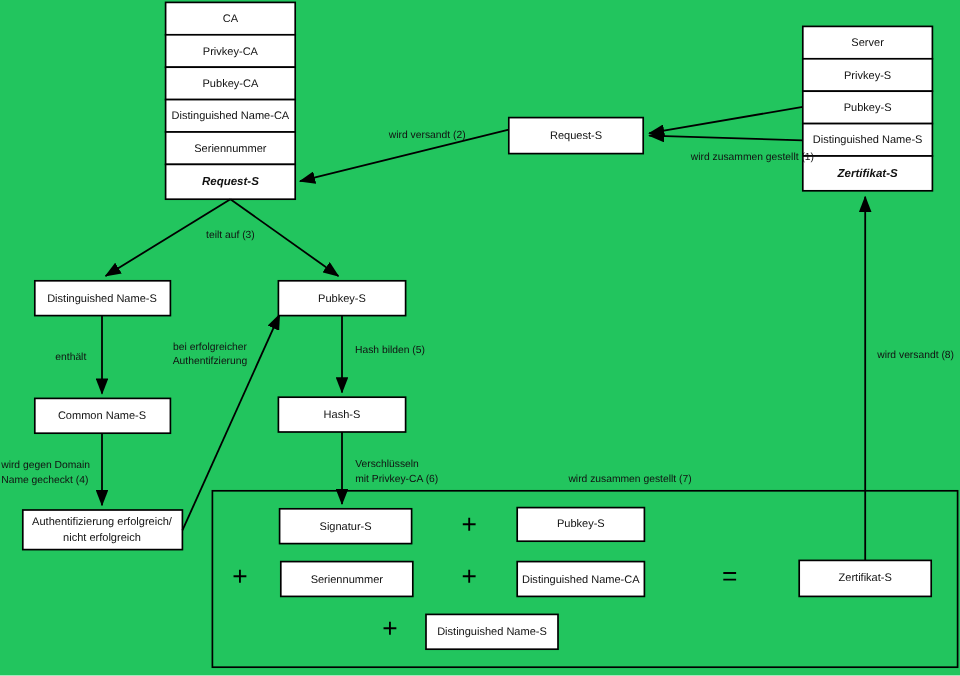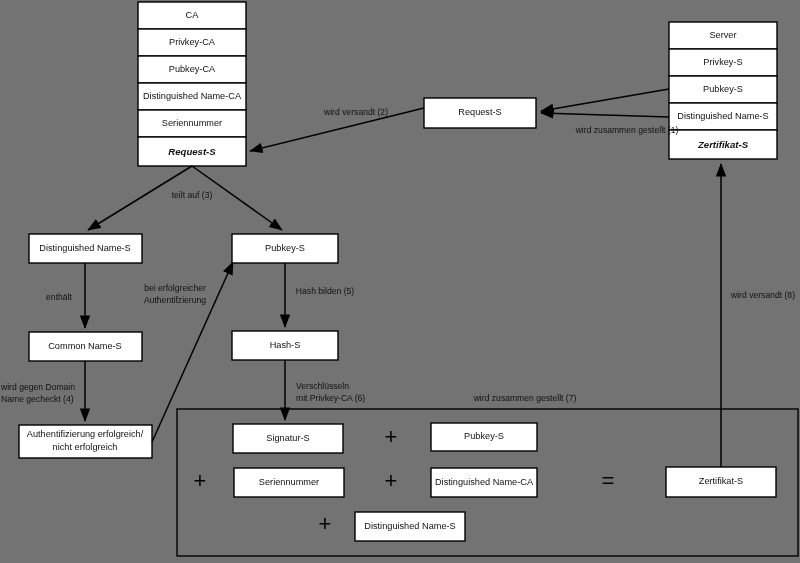--- a/index.html
+++ b/index.html
@@ -10,21 +10,21 @@
   body {
     font-family: "Liberation Sans", sans-serif;
     width: 800px;
     height: 563px;
     overflow: hidden;
   }
   #diagram-root {
     position: relative;
     width: 800px;
     height: 563px;
-    background: #737373;
+    background: #22c55e;
   }
   svg.diagram {
     position: absolute;
     top: 0;
     left: 0;
     width: 800px;
     height: 563px;
   }
   .box-rect {
     fill: #ffffff;

